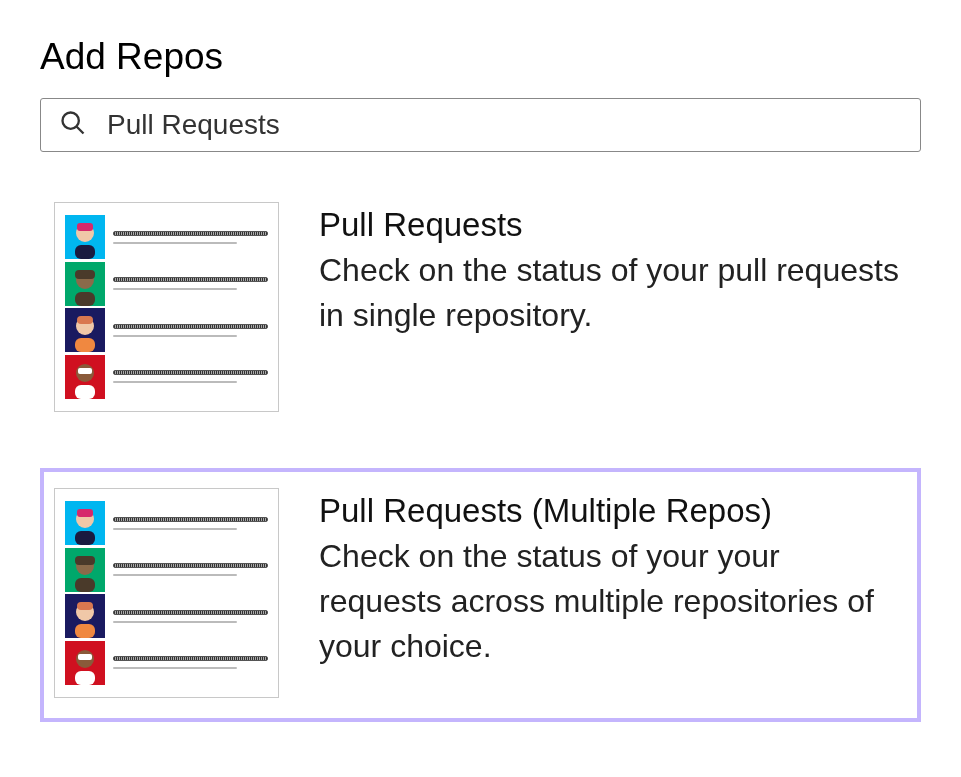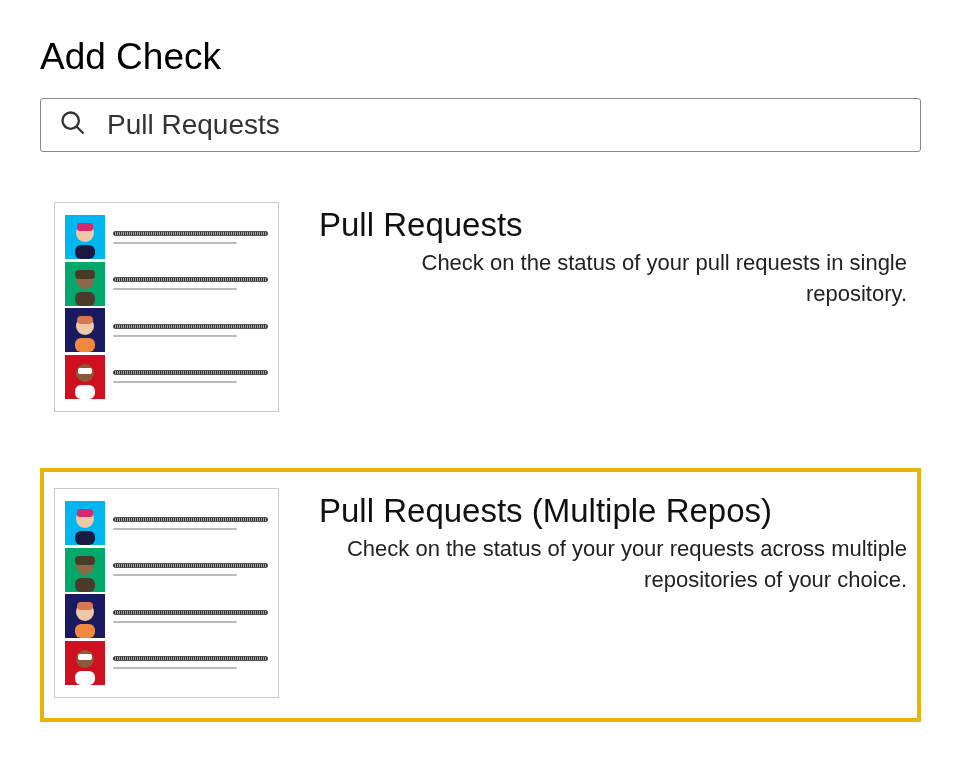--- a/index.html
+++ b/index.html
@@ -48,21 +48,21 @@
       flex-direction: column;
       gap: 32px;
     }
     .widget-item {
       display: flex;
       gap: 40px;
       padding: 16px 10px 20px 10px;
       border: 4px solid transparent;
     }
     .widget-item.highlighted {
-      border: 4px solid #eab308;
+      border: 4px solid #c4b5fd;
     }
     .thumbnail {
       width: 225px;
       height: 210px;
       border: 1px solid #c8c8c8;
       background: #fff;
       flex-shrink: 0;
       padding: 12px 10px 12px 10px;
       display: flex;
       flex-direction: column;
@@ -100,31 +100,30 @@
       flex: 1;
       padding-top: 4px;
     }
     .widget-title {
       font-size: 33px;
       font-weight: 400;
       color: #111;
       margin-bottom: 4px;
     }
     .widget-desc {
-      font-size: 22px;
+      font-size: 32px;
       font-weight: 400;
       color: #222;
       line-height: 1.4;
-      text-align: right;
     }
   </style>
 </head>
 <body>
 
-<h1 class="page-title">Add Check</h1>
+<h1 class="page-title">Add Repos</h1>
 
 <div class="search-box">
   <span>
     <svg class="search-icon" viewBox="0 0 24 24" fill="none" stroke="currentColor" stroke-width="2">
       <circle cx="10" cy="10" r="7"></circle>
       <line x1="15" y1="15" x2="21" y2="21"></line>
     </svg>
   </span>
   <input class="search-input" type="text" value="Pull Requests" style="">
 </div>

